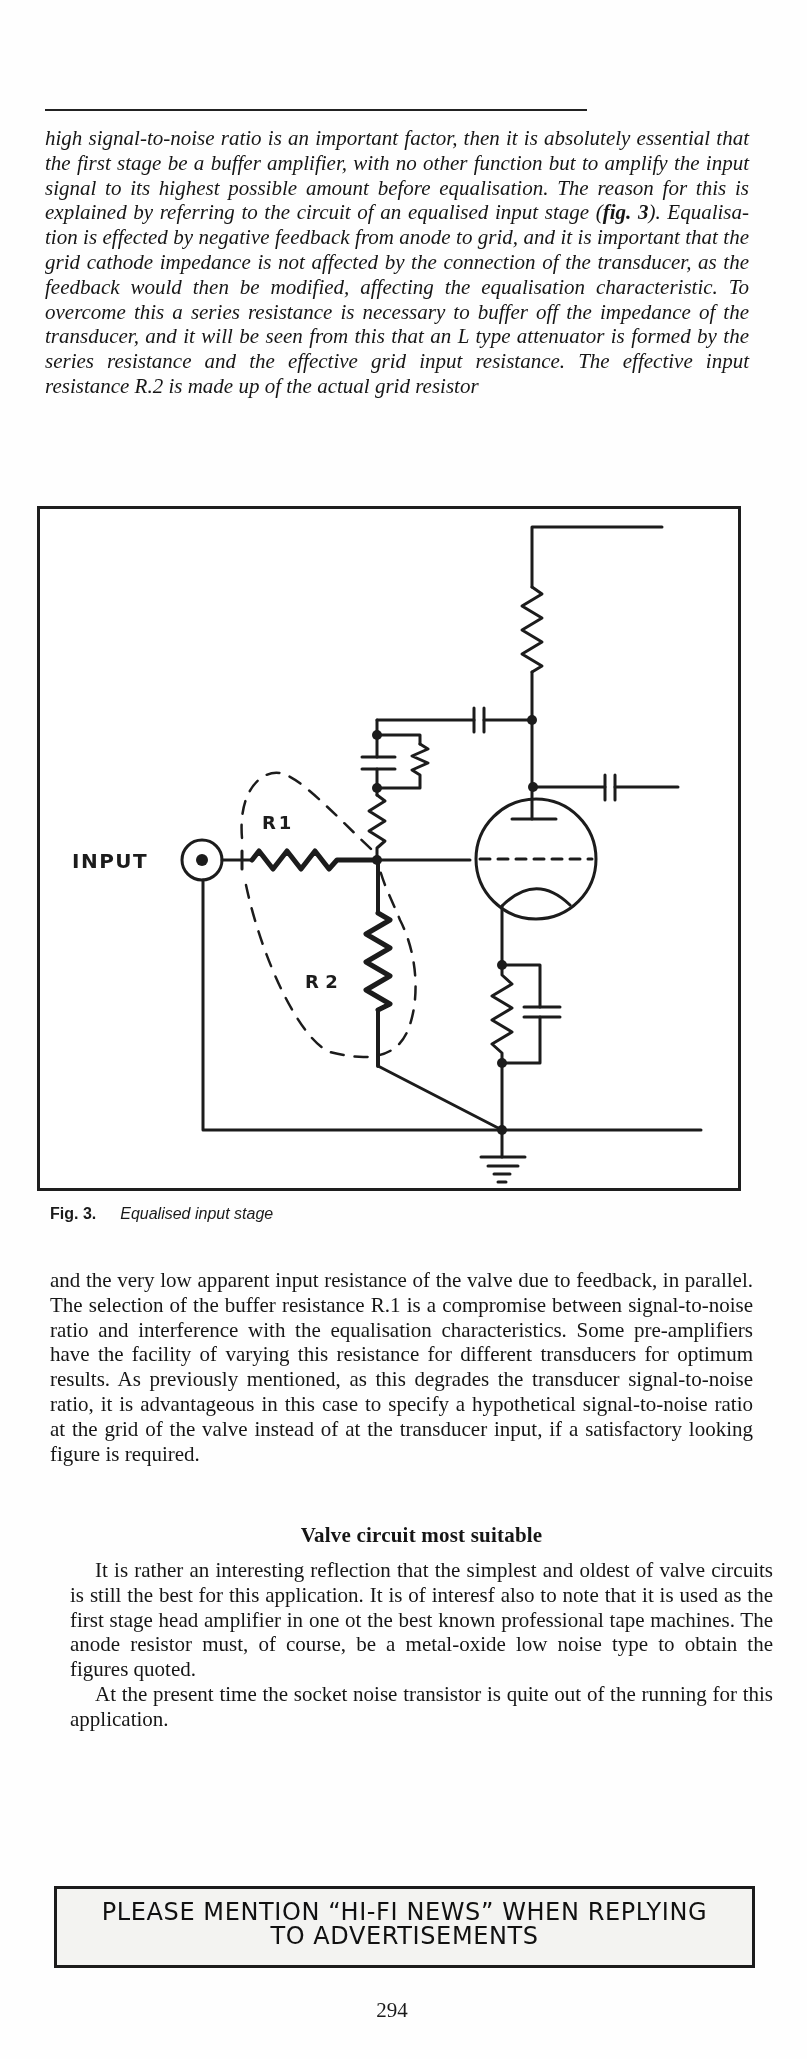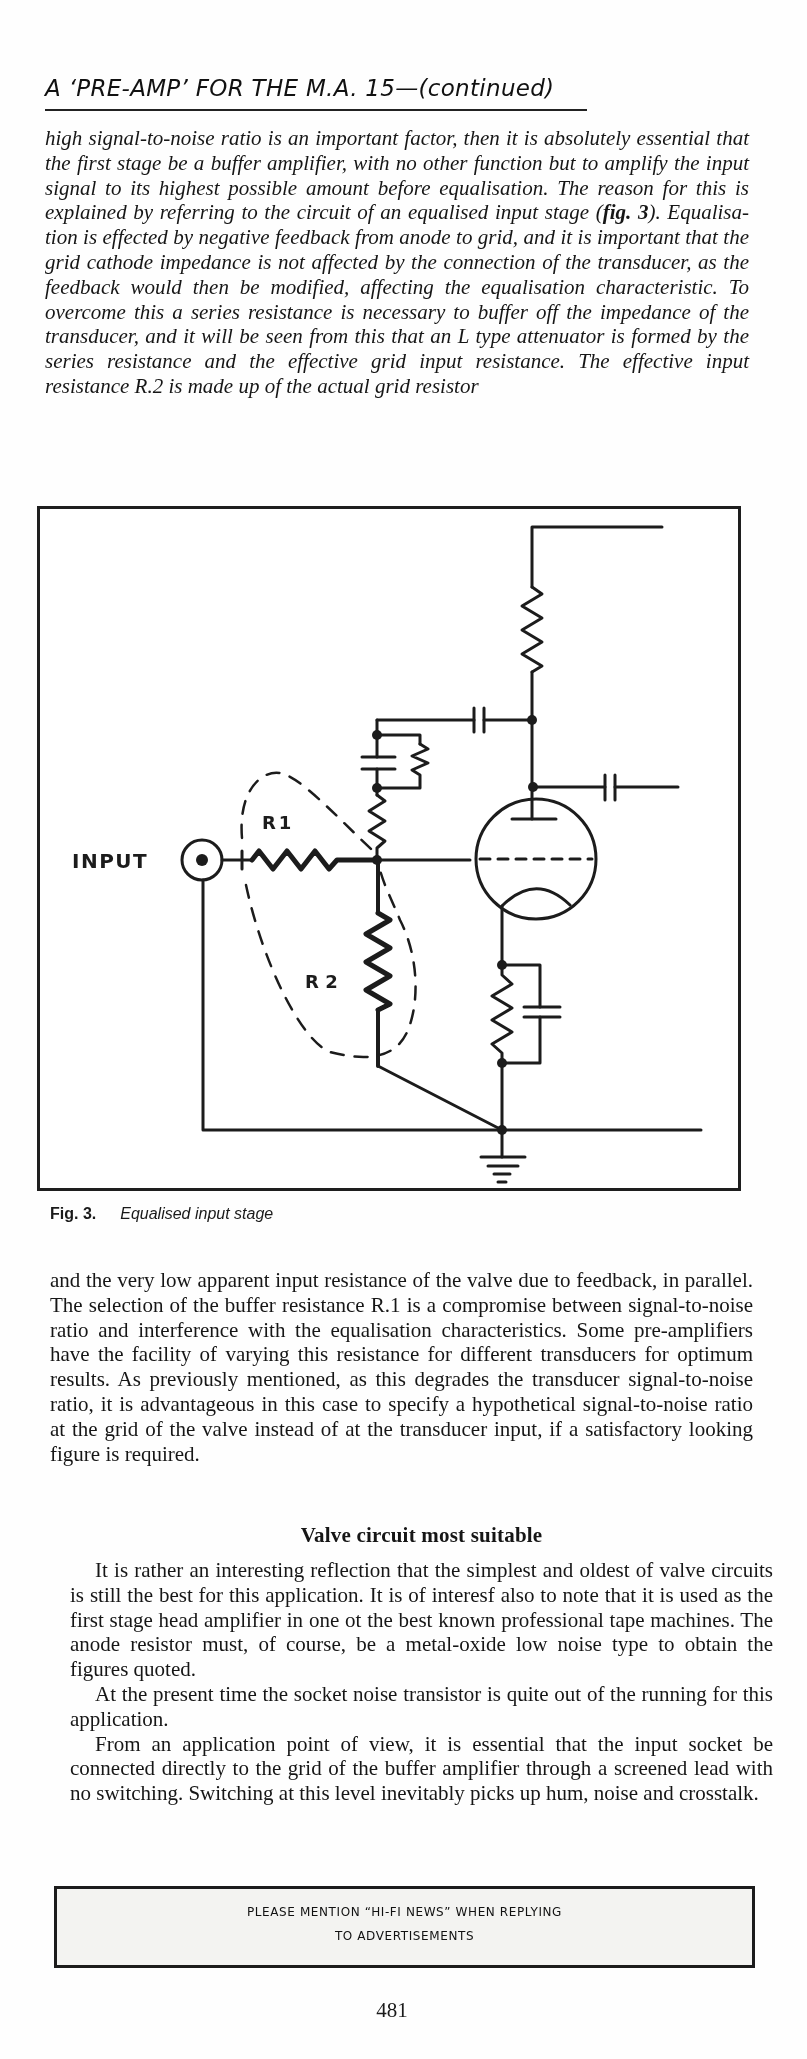--- a/index.html
+++ b/index.html
@@ -45,39 +45,36 @@
   .caption {
     position: absolute; left: 50px; top: 1202px;
     font-family: Liberation Sans, sans-serif; font-size: 16px; line-height: 24px; white-space: nowrap;
   }
   .caption .fig-num { font-weight: bold; margin-right: 24px; }
   .caption .fig-title { font-style: italic; }
 
   .notice-box {
     position: absolute; left: 54px; top: 1886px; width: 701px; height: 82px;
     border: 3px solid #1c1c1c; box-sizing: border-box; background: #f3f3f1;
-    font-family: "DejaVu Sans", sans-serif; font-size: 12px; line-height: 24px;
+    font-family: "DejaVu Sans", sans-serif; font-size: 24px; line-height: 24px;
     text-align: center; letter-spacing: 0.6px; color: #111;
     padding-top: 11px;
   }
   .notice-box div { white-space: nowrap; }
 
   .page-number {
     position: absolute; left: 370px; top: 1998px; width: 44px; text-align: center;
     font-family: "Liberation Serif", serif; font-size: 21px; line-height: 24px;
   }
 </style>
 </head>
 <body>
 
 <div class="page">
 
-  <div class="running-head">
-    <span>A ‘PRE-AMP’ FOR THE M.A. 15—</span><span class="cont">(continued)</span>
-  </div>
   <div class="head-rule"></div>
 
   <div id="para1" class="body-text">
     <p><span>high signal-to-noise ratio is an important factor, then it is absolutely essential that the first stage be a buffer amplifier, with no other function but to amplify the input signal to its highest possible amount before equalisation.  The reason for this is explained by referring to the circuit of an equalised input stage (</span><b>fig. 3</b><span>).  Equalisa­tion is effected by negative feedback from anode to grid, and it is important that the grid cathode impedance is not affected by the connection of the transducer, as the feedback would then be modified, affecting the equalisation characteristic.  To overcome this a series resistance is necessary to buffer off the impedance of the transducer, and it will be seen from this that an L type attenuator is formed by the series resistance and the effective grid input resistance.  The effective input resistance R.2 is made up of the actual grid resistor</span></p>
   </div>
 
   <div class="figure-frame"></div>
   <svg class="figure-svg" width="807" height="1240" viewBox="0 0 807 1240" xmlns="http://www.w3.org/2000/svg">
     <g fill="none" stroke="#1c1c1c" stroke-width="3" stroke-linecap="round" stroke-linejoin="round">
 
@@ -164,22 +161,21 @@
   </div>
 
   <div id="para2" class="body-text">
     <p>and the very low apparent input resistance of the valve due to feed­back, in parallel.  The selection of the buffer resistance R.1 is a compromise between signal-to-noise ratio and interference with the equalisation characteristics.  Some pre-amplifiers have the facility of varying this resistance for different transducers for optimum results. As previously mentioned, as this degrades the transducer signal-to-noise ratio, it is advantageous in this case to specify a hypothetical signal-to-noise ratio at the grid of the valve instead of at the trans­ducer input, if a satisfactory looking figure is required.</p>
   </div>
 
   <div id="sec" class="body-text">
     <div class="section-heading">Valve circuit most suitable</div>
     <p class="indent">It is rather an interesting reflection that the simplest and oldest of valve circuits is still the best for this application.  It is of interesf also to note that it is used as the first stage head amplifier in one ot the best known professional tape machines.  The anode resistor must, of course, be a metal-oxide low noise type to obtain the figures quoted.</p>
     <p class="indent">At the present time the socket noise transistor is quite out of the running for this application.</p>
-    <p class="indent">From an application point of view, it is essential that the input socket be connected directly to the grid of the buffer amplifier through a screened lead with no switching.  Switching at this level inevitably picks up hum, noise and crosstalk.</p>
   </div>
 
   <div class="notice-box">
     <div>PLEASE MENTION “HI-FI NEWS” WHEN REPLYING</div>
     <div>TO ADVERTISEMENTS</div>
   </div>
 
-  <div class="page-number">481</div>
+  <div class="page-number">294</div>
 </div>
 
 </body></html>

